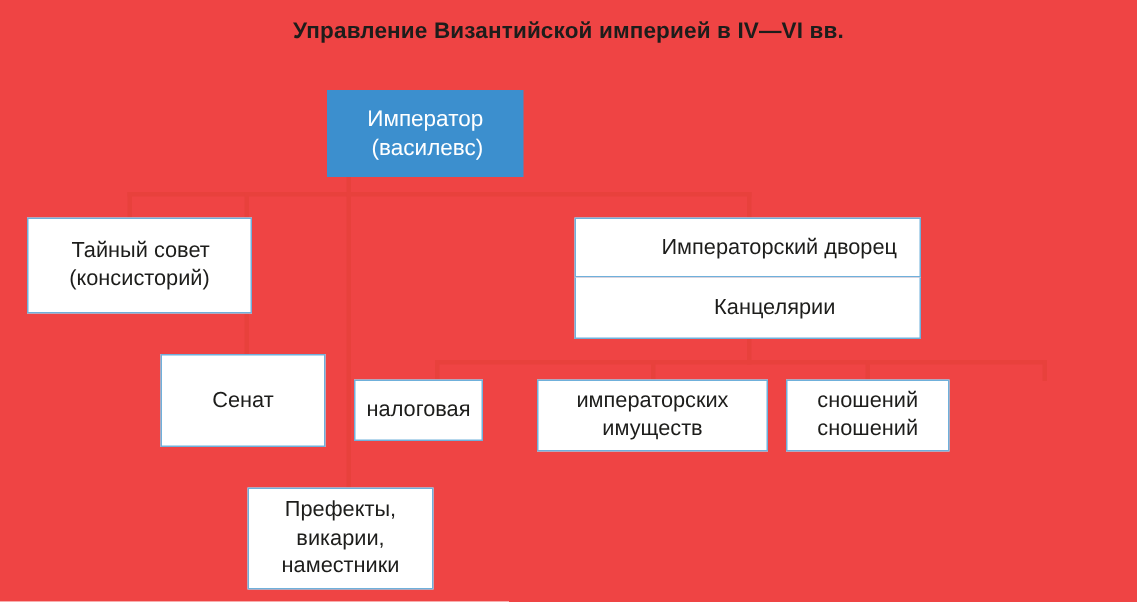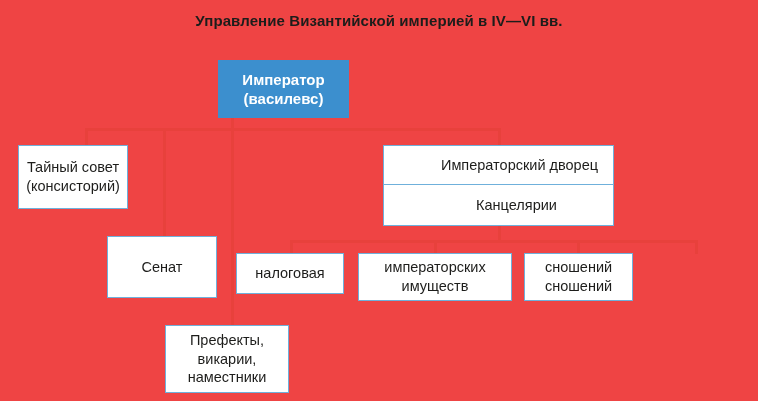--- a/index.html
+++ b/index.html
@@ -37,23 +37,24 @@
     border: 1px solid #6fb0db;
     color: #1d1d1b;
     font-size: 14.5px;
     line-height: 1.28;
     z-index: 3;
   }
   .node.root {
     background: #3c8fce;
     border: none;
     color: #ffffff;
-    font-weight: bold;
+    font-weight: normal;
     font-size: 15px;
     line-height: 1.3;
+    text-align: right;
   }
   .node.stacked-top {
     border-bottom: 1px solid #6fb0db;
     padding-left: 42px;
   }
   .node.stacked-bottom {
     border-top: none;
   }
   .conn {
     position: absolute;
@@ -84,21 +85,21 @@
   <div class="conn v" style="left:577px; top:240px; height:14px;"></div>
   <div class="conn v" style="left:695px; top:240px; height:14px;"></div>
 
   <div class="node root" style="left:218px; top:60px; width:131px; height:58px;">
     <span>
       <span>Император</span><br>
       <span>(василевс)</span>
     </span>
   </div>
 
-  <div class="node" style="left:18px; top:145px; width:110px; height:64px;">
+  <div class="node" style="left:18px; top:145px; width:150px; height:64px;text-align:right;">
     <span>
       <span>Тайный совет</span><br>
       <span>(консисторий)</span>
     </span>
   </div>
 
   <div class="node" style="left:107px; top:236px; width:110px; height:62px;">
     <span>Сенат</span>
   </div>
 
@@ -111,21 +112,21 @@
   </div>
 
   <div class="node stacked-top" style="left:383px; top:145px; width:231px; height:40px;">
     <span>Императорский дворец</span>
   </div>
 
   <div class="node stacked-bottom" style="left:383px; top:185px; width:231px; height:41px;padding-left:36px;">
     <span>Канцелярии</span>
   </div>
 
-  <div class="node" style="left:236px; top:253px; width:108px; height:41px;">
+  <div class="node" style="left:236px; top:253px; width:86px; height:41px;">
     <span>налоговая</span>
   </div>
 
   <div class="node" style="left:358px; top:253px; width:154px; height:48px;">
     <span>
       <span>императорских</span><br>
       <span>имуществ</span>
     </span>
   </div>
 

